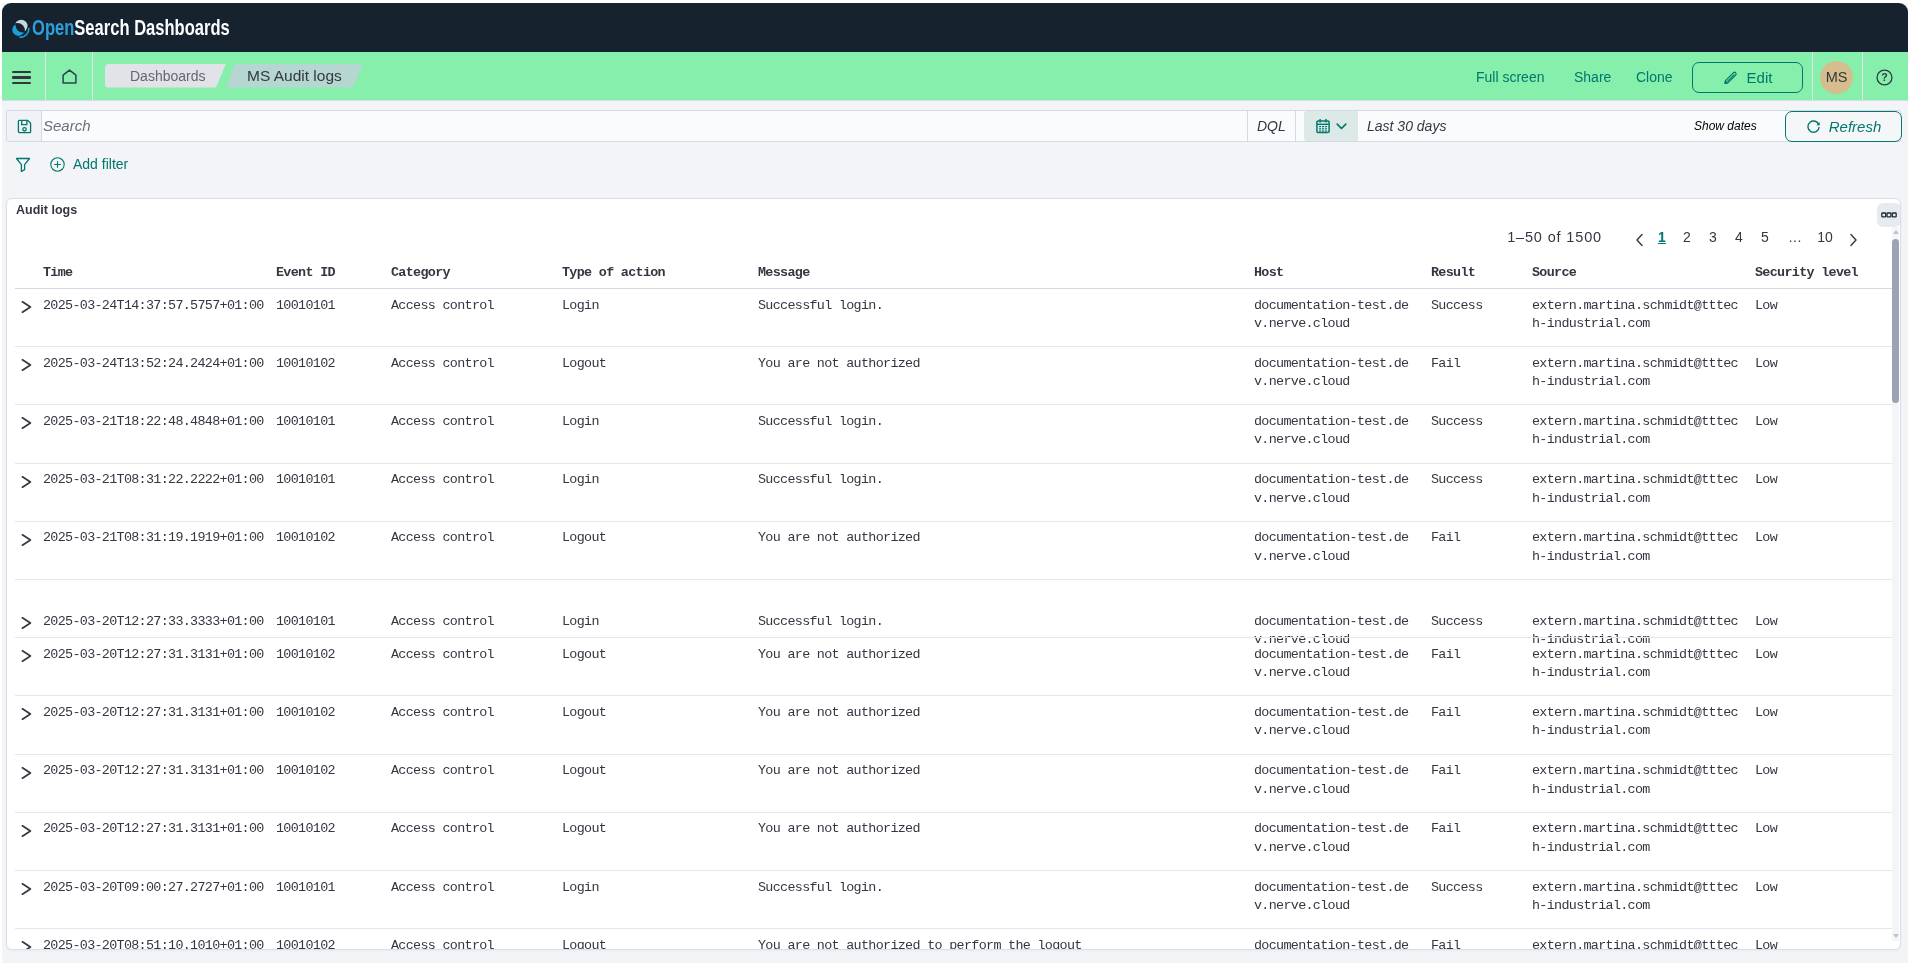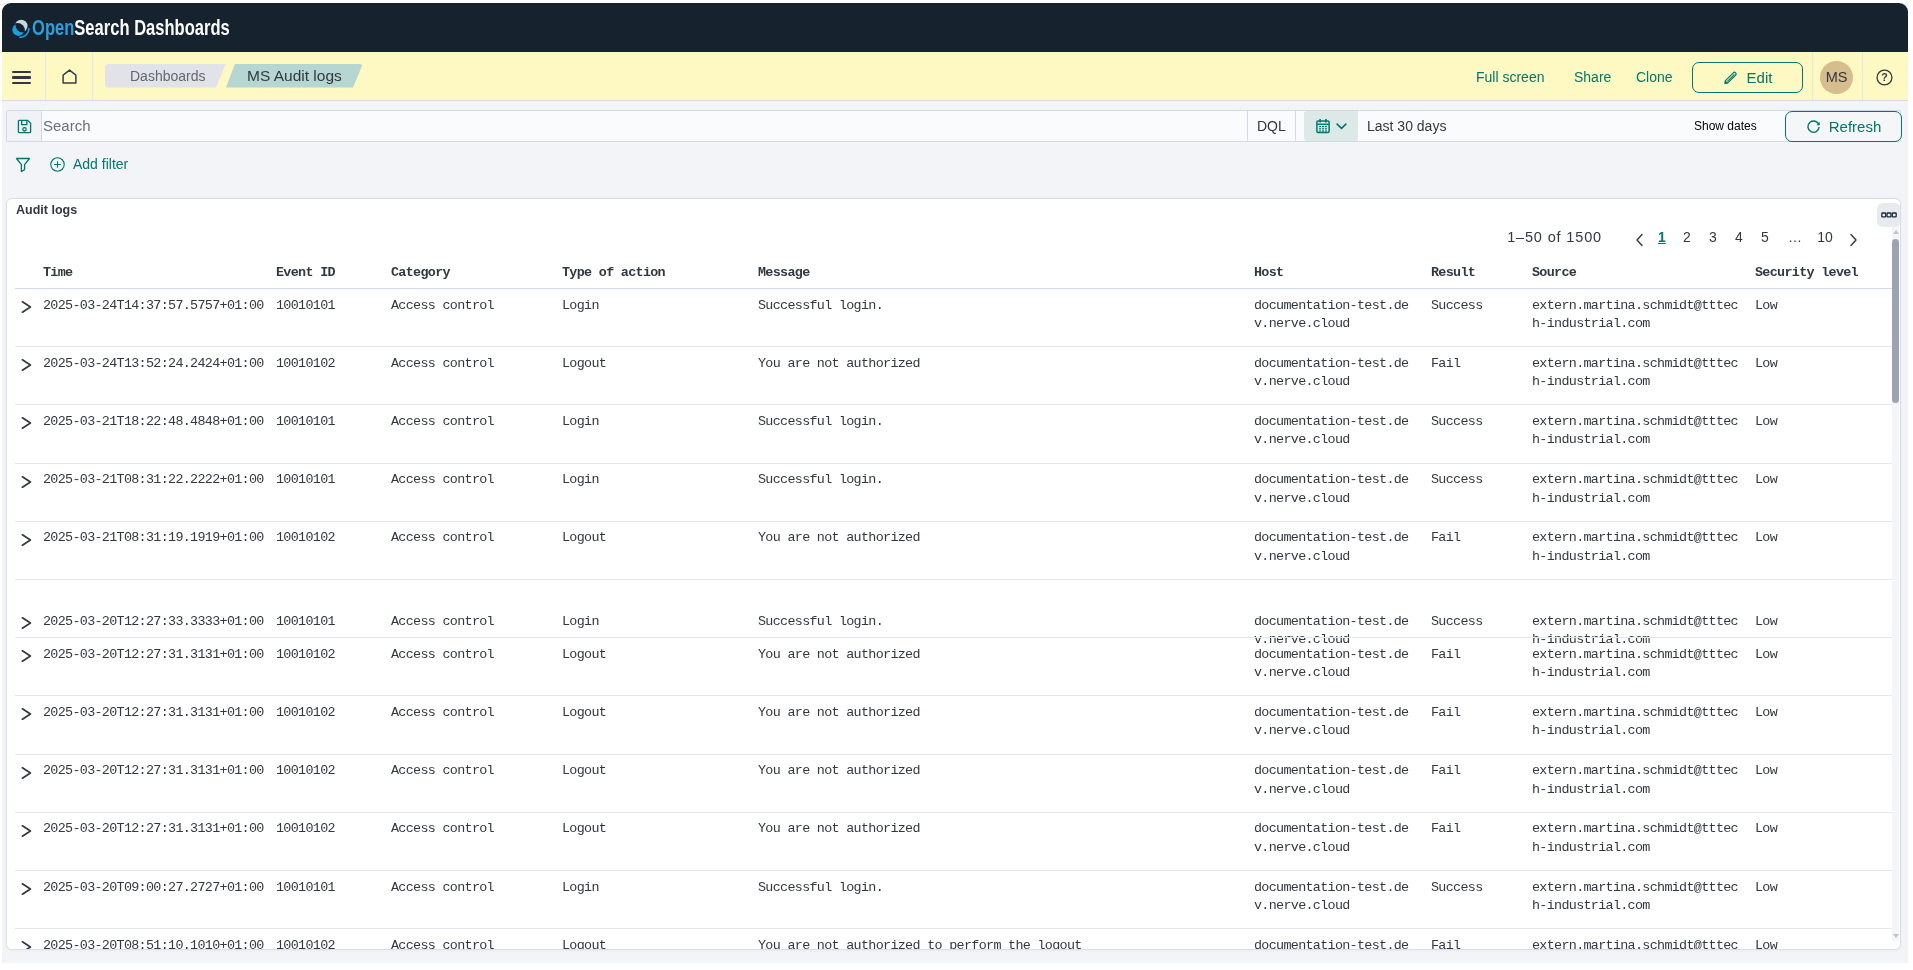--- a/index.html
+++ b/index.html
@@ -5,34 +5,34 @@
 * { box-sizing: border-box; margin:0; padding:0; }
 html,body { width:1913px; height:970px; background:#fff; overflow:hidden; }
 body { font-family:"Liberation Sans", sans-serif; color:#343741; }
 .frame { position:absolute; left:2px; top:3px; width:1906px; height:960px; background:#f2f4f7; }
 
 .topnav { position:absolute; left:0; top:0; width:100%; height:49px; background:#17222f; border-radius:9px 9px 0 0; }
 .brand { position:absolute; left:9px; top:13px; display:flex; align-items:center; }
 .brandtext { font-size:21.5px; font-weight:bold; color:#fdfeff; transform:scaleX(0.77); transform-origin:0 50%; margin-left:2px; white-space:pre; }
 .brandtext .open { color:#2f9fd9; }
 
-.nav2 { position:absolute; left:0; top:49px; width:100%; height:49px; background:#fef9c3; border-bottom:1px solid #d6dce6; }
+.nav2 { position:absolute; left:0; top:49px; width:100%; height:49px; background:#86efac; border-bottom:1px solid #d6dce6; }
 .vsep { position:absolute; top:0; width:1px; height:48px; background:#e2e6ec; }
 .burger { position:absolute; left:9.5px; top:18.5px; width:19px; height:14px; }
 .burger div { height:2.4px; background:#343741; border-radius:1px; margin-bottom:3.3px; }
 .homeico { position:absolute; left:59.5px; top:17px; }
 .crumb { position:absolute; top:11.5px; height:24px; font-size:14px; display:flex; align-items:center; }
 .crumb1 { left:103px; width:121px; background:#e1e3e8; color:#62686f; border-radius:4px 0 0 4px; clip-path:polygon(0 0, 100% 0, calc(100% - 10px) 100%, 0 100%); padding-left:25px; }
 .crumb2 { left:224px; width:137px; background:#b5d6d1; color:#343741; font-size:15.5px; clip-path:polygon(9px 0, 100% 0, calc(100% - 10px) 100%, 0 100%); padding-left:21px; border-radius:0 4px 4px 0; }
 .hlinks { position:absolute; top:0; height:48px; font-size:14px; color:#01776d; }
 .hlink { position:absolute; top:16.5px; white-space:nowrap; }
 .editbtn { position:absolute; left:1690px; top:9.5px; width:111px; height:31px; border:1px solid #01776d; border-radius:7px; color:#01776d; font-size:15px; display:flex; align-items:center; justify-content:center; background:transparent; }
 .avatar { position:absolute; left:1818px; top:57.5px; width:33px; height:33px; border-radius:50%; background:#d5bd8d; color:#343741; font-size:14.5px; display:flex; align-items:center; justify-content:center; }
 
-.searchrow { position:absolute; left:4px; top:107px; width:1895px; height:32px; background:#fafbfd; border:1px solid #d3dae6; border-radius:2px; }
+.searchrow { position:absolute; left:4px; top:107px; width:1895px; height:32px; background:#fafbfd; border:1px solid #d3dae6; border-radius:2px;font-style:italic; }
 .saveico { position:absolute; left:0; top:0; width:35px; height:30px; border-right:1px solid #d3dae6; background:#f0f2f5; display:flex; align-items:center; justify-content:center; }
 .searchph { position:absolute; left:36px; top:5.5px; font-size:15px; color:#69707d; }
 .dqlsep { position:absolute; left:1240px; top:0; width:1px; height:30px; background:#d3dae6; }
 .dql { position:absolute; left:1250px; top:7px; font-size:14px; color:#343741; }
 .datebox { position:absolute; left:1288px; top:0; width:578px; height:30px; border-left:1px solid #d3dae6; border-right:1px solid #d3dae6; }
 .calchip { position:absolute; left:8px; top:0px; width:54px; height:30px; border-radius:3px 0 0 3px; background:#dde9e7; display:flex; align-items:center; justify-content:center; gap:4px; }
 .datetext { position:absolute; left:71px; top:7px; font-size:14px; color:#343741; }
 .showdates { position:absolute; left:398px; top:8px; font-size:12px; color:#000000; }
 .refreshbtn { position:absolute; left:1778px; top:0px; width:117px; height:31px; border:1px solid #01776d; border-radius:7px; color:#01776d; font-size:15px; display:flex; align-items:center; justify-content:center; gap:8px; background:#f4f6f8; }
 

